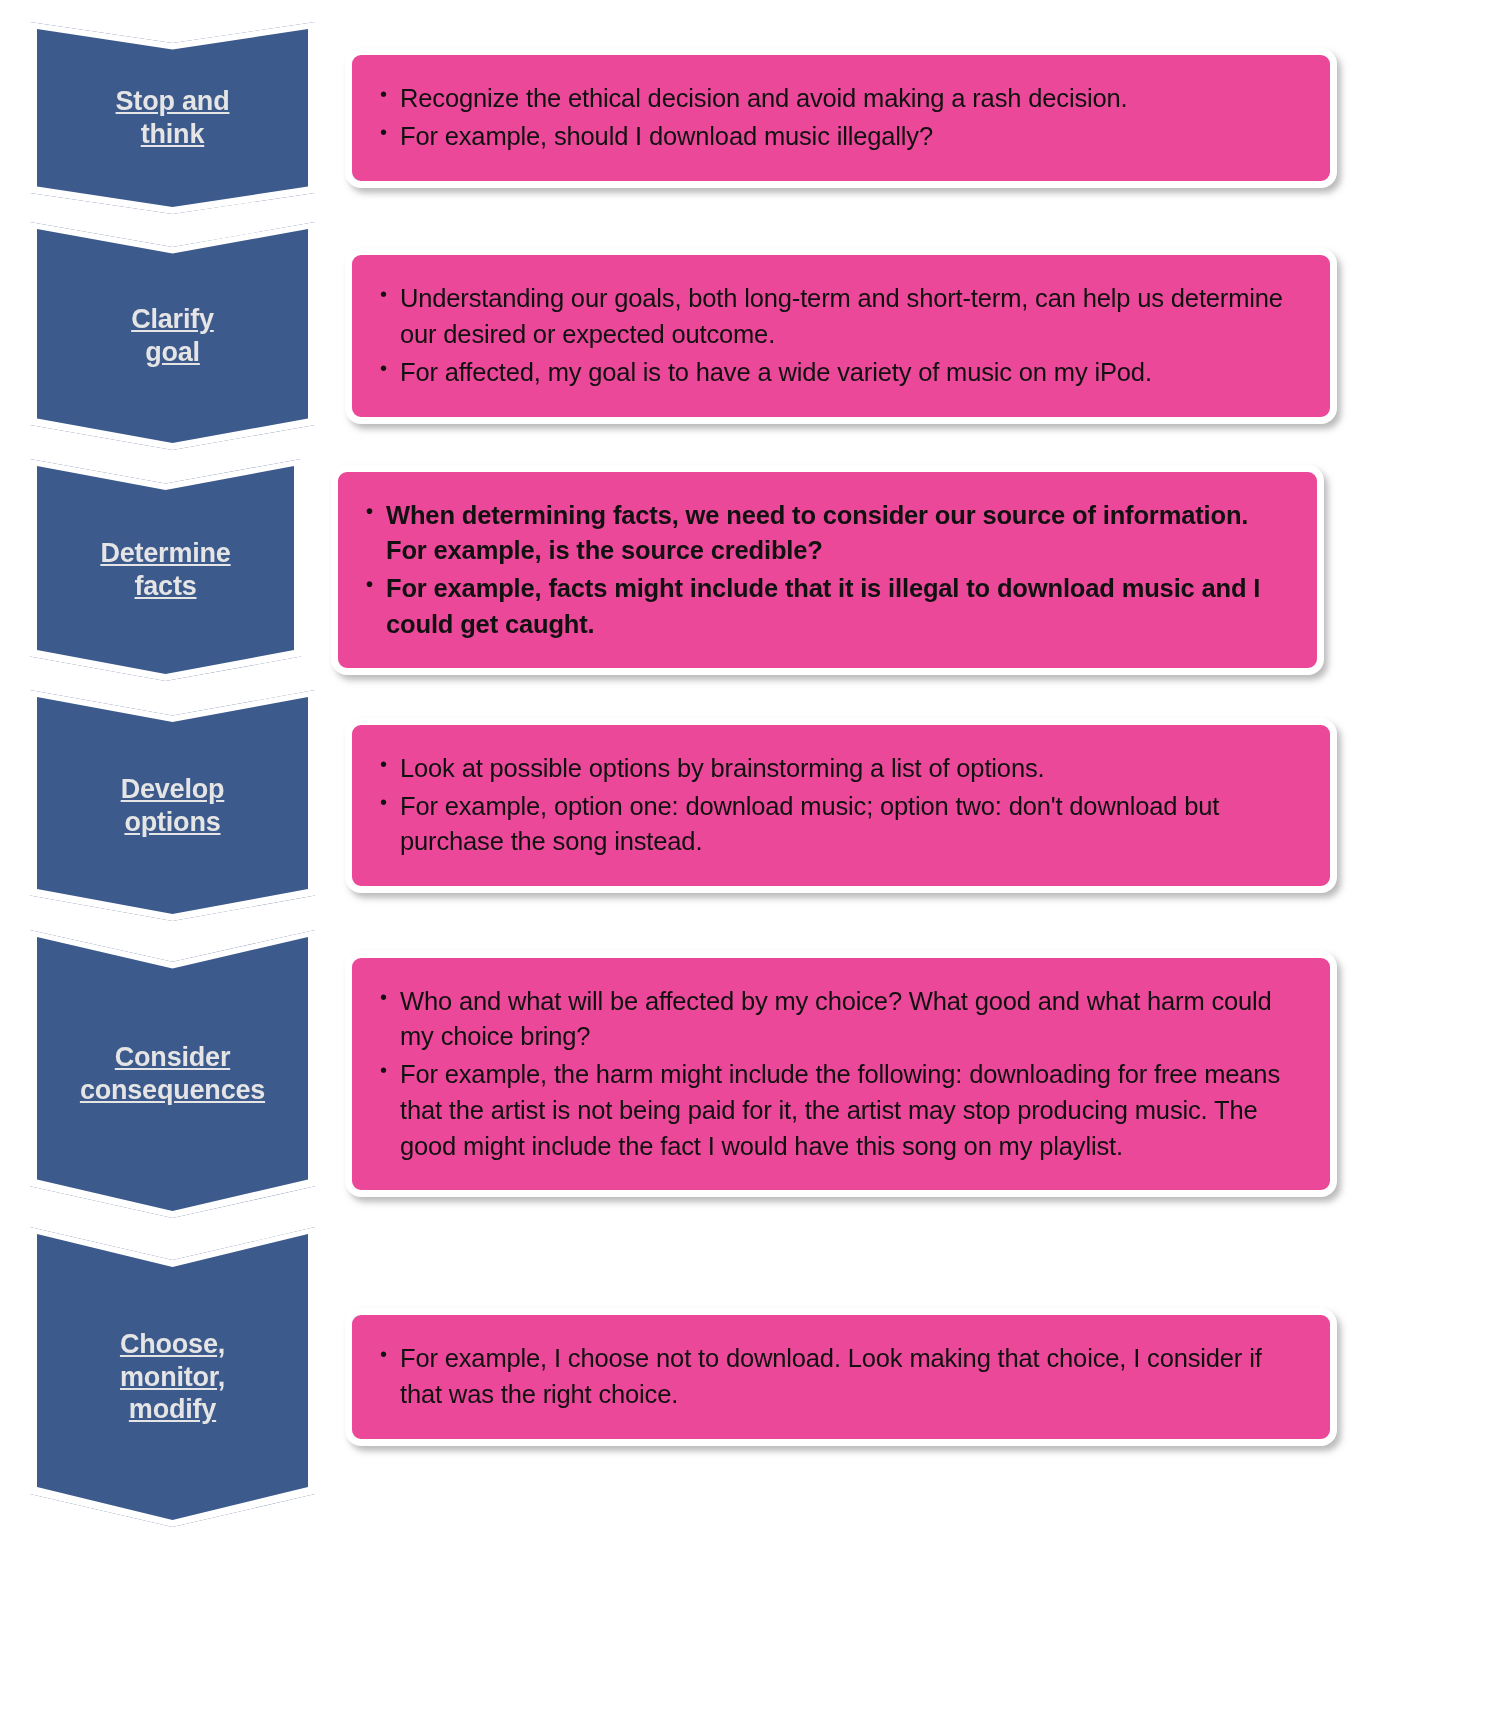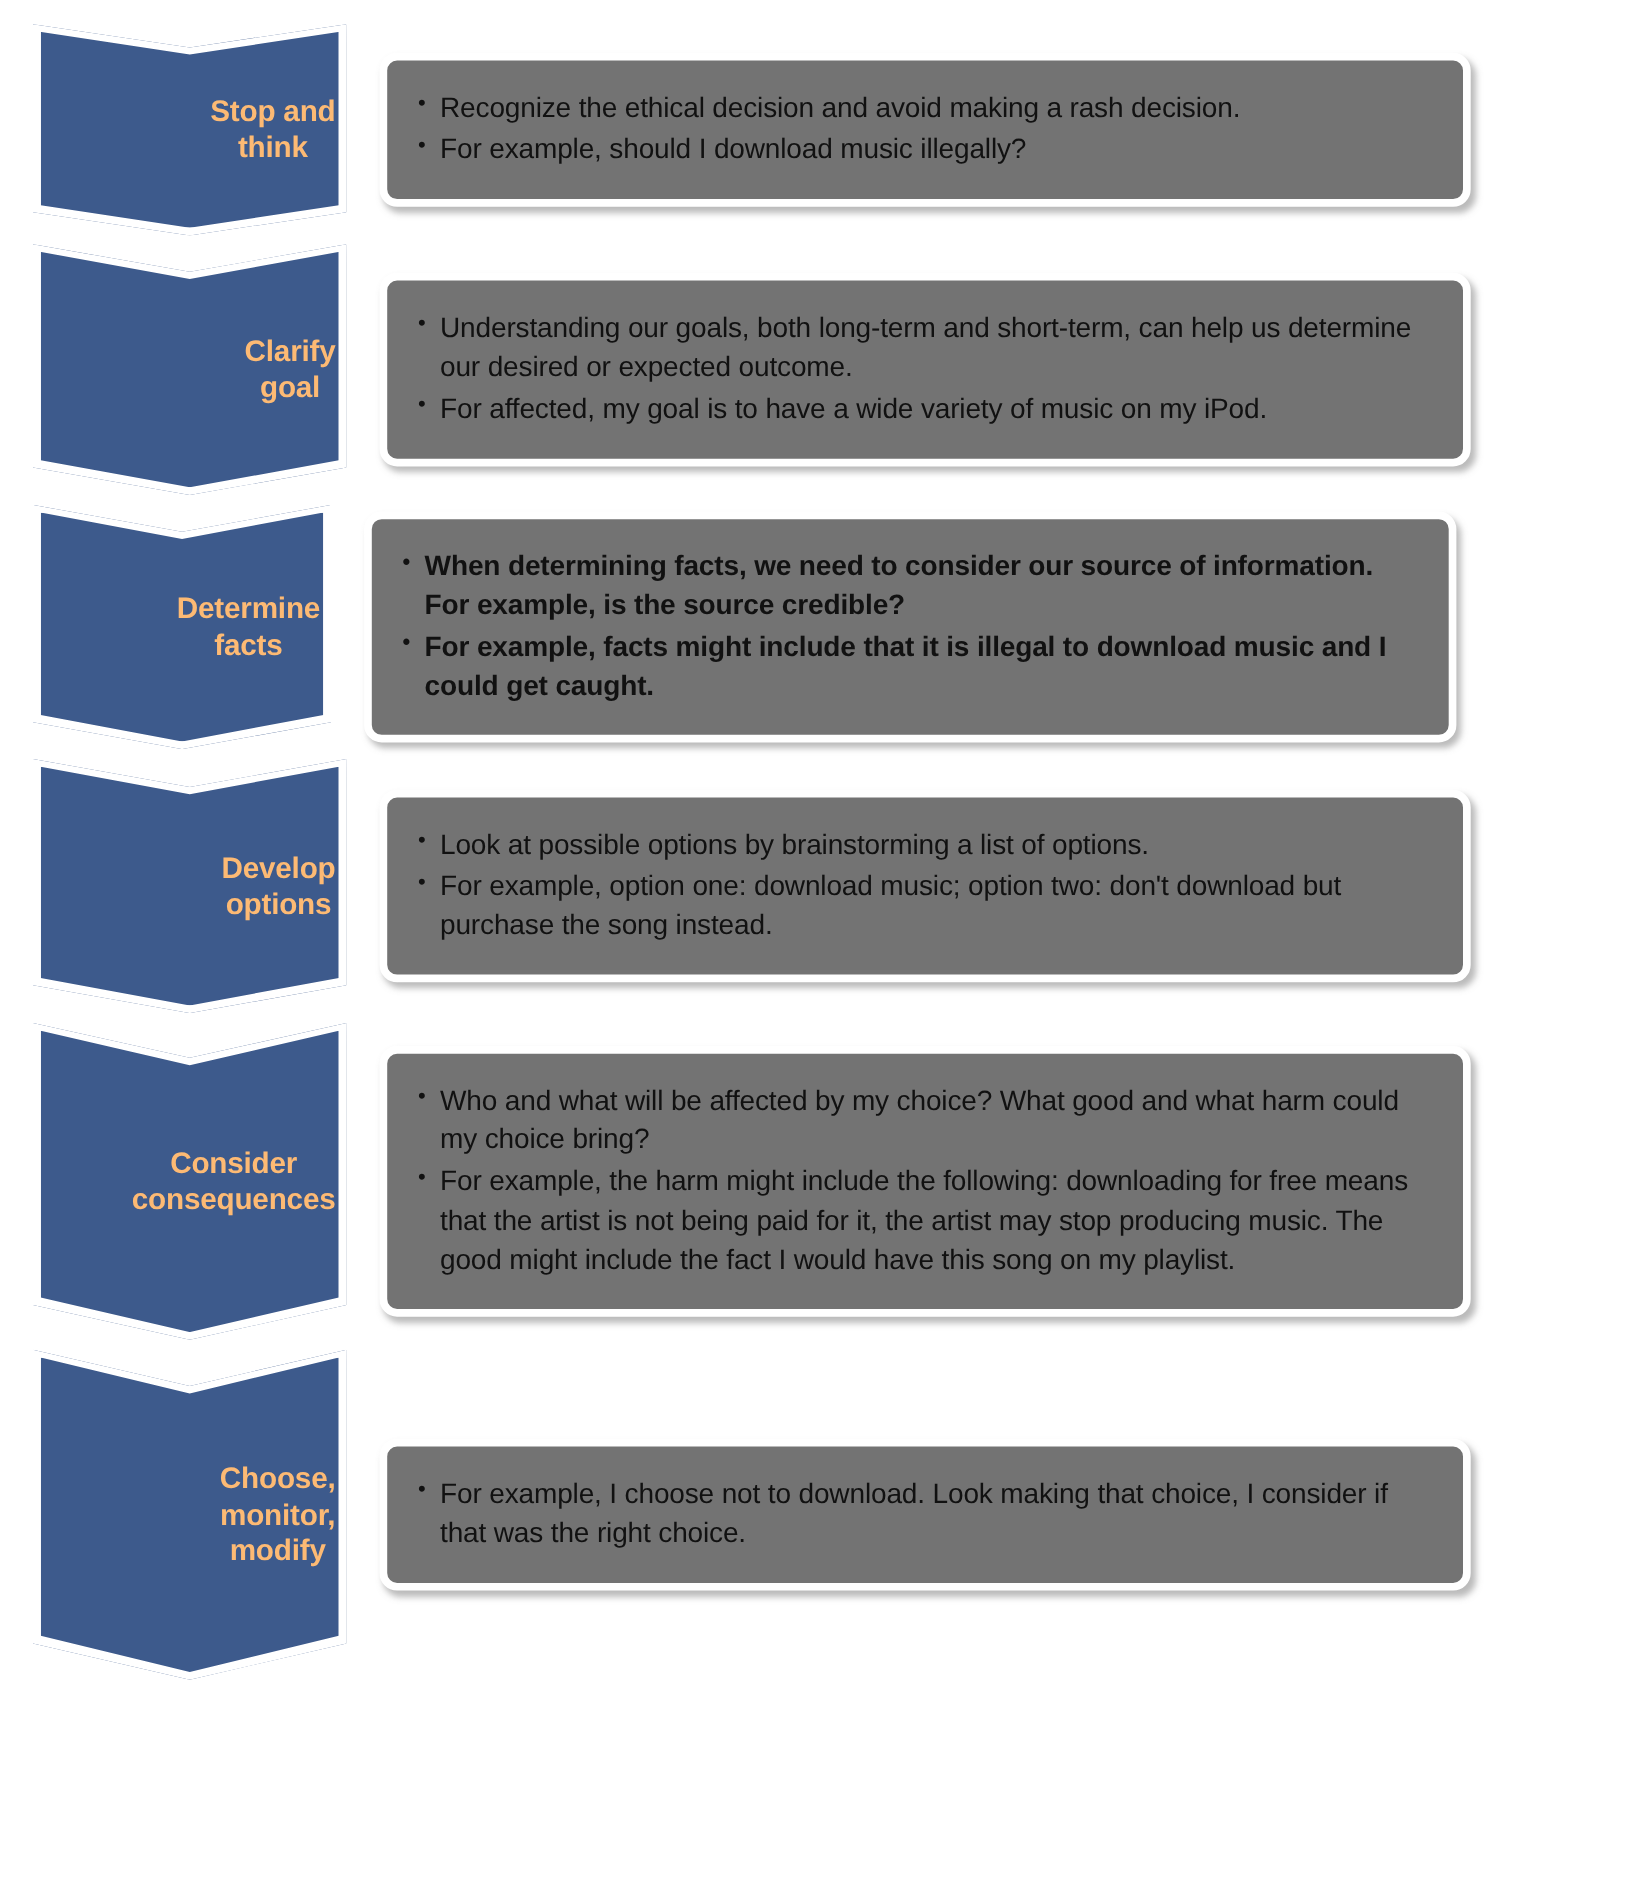--- a/index.html
+++ b/index.html
@@ -40,31 +40,32 @@
     padding-right: 30px;
   }
 
   .chevron {
     position: relative;
     width: 100%;
     height: 100%;
     box-sizing: border-box;
     display: flex;
     align-items: center;
-    justify-content: flex-end;
+    justify-content: center;
     background: #3d5a8c;
-    color: #fdba74;
+    color: #e5e5e5;
     font-weight: bold;
     font-size: 27px;
     line-height: 1.22;
     text-align: center;
     letter-spacing: -0.2px;
     -webkit-clip-path: polygon(0% 0%, 50% 11%, 100% 0%, 100% 89%, 50% 100%, 0% 89%);
     clip-path: polygon(0% 0%, 50% 11%, 100% 0%, 100% 89%, 50% 100%, 0% 89%);
     filter: drop-shadow(3px 4px 5px rgba(110,110,110,0.55));
+    text-decoration: underline;
   }
 
   
   .chevron::before {
     content: "";
     position: absolute;
     left: 0; top: 0; right: 0; bottom: 0;
     background: #ffffff;
     -webkit-clip-path: polygon(0% 0%, 50% 11%, 100% 0%, 100% 89%, 50% 100%, 0% 89%);
     clip-path: polygon(0% 0%, 50% 11%, 100% 0%, 100% 89%, 50% 100%, 0% 89%);
@@ -94,21 +95,21 @@
     box-sizing: border-box;
     padding-right: 150px;
     display: flex;
     align-items: center;
   }
 
   .callout {
     position: relative;
     width: 100%;
     box-sizing: border-box;
-    background: #737373;
+    background: #ec4899;
     border: 7px solid #ffffff;
     border-radius: 16px;
     box-shadow: 4px 5px 6px rgba(120,120,120,0.5);
     padding: 26px 26px 26px 22px;
   }
 
   .bullets {
     list-style: none;
     margin: 0;
     padding: 0;

